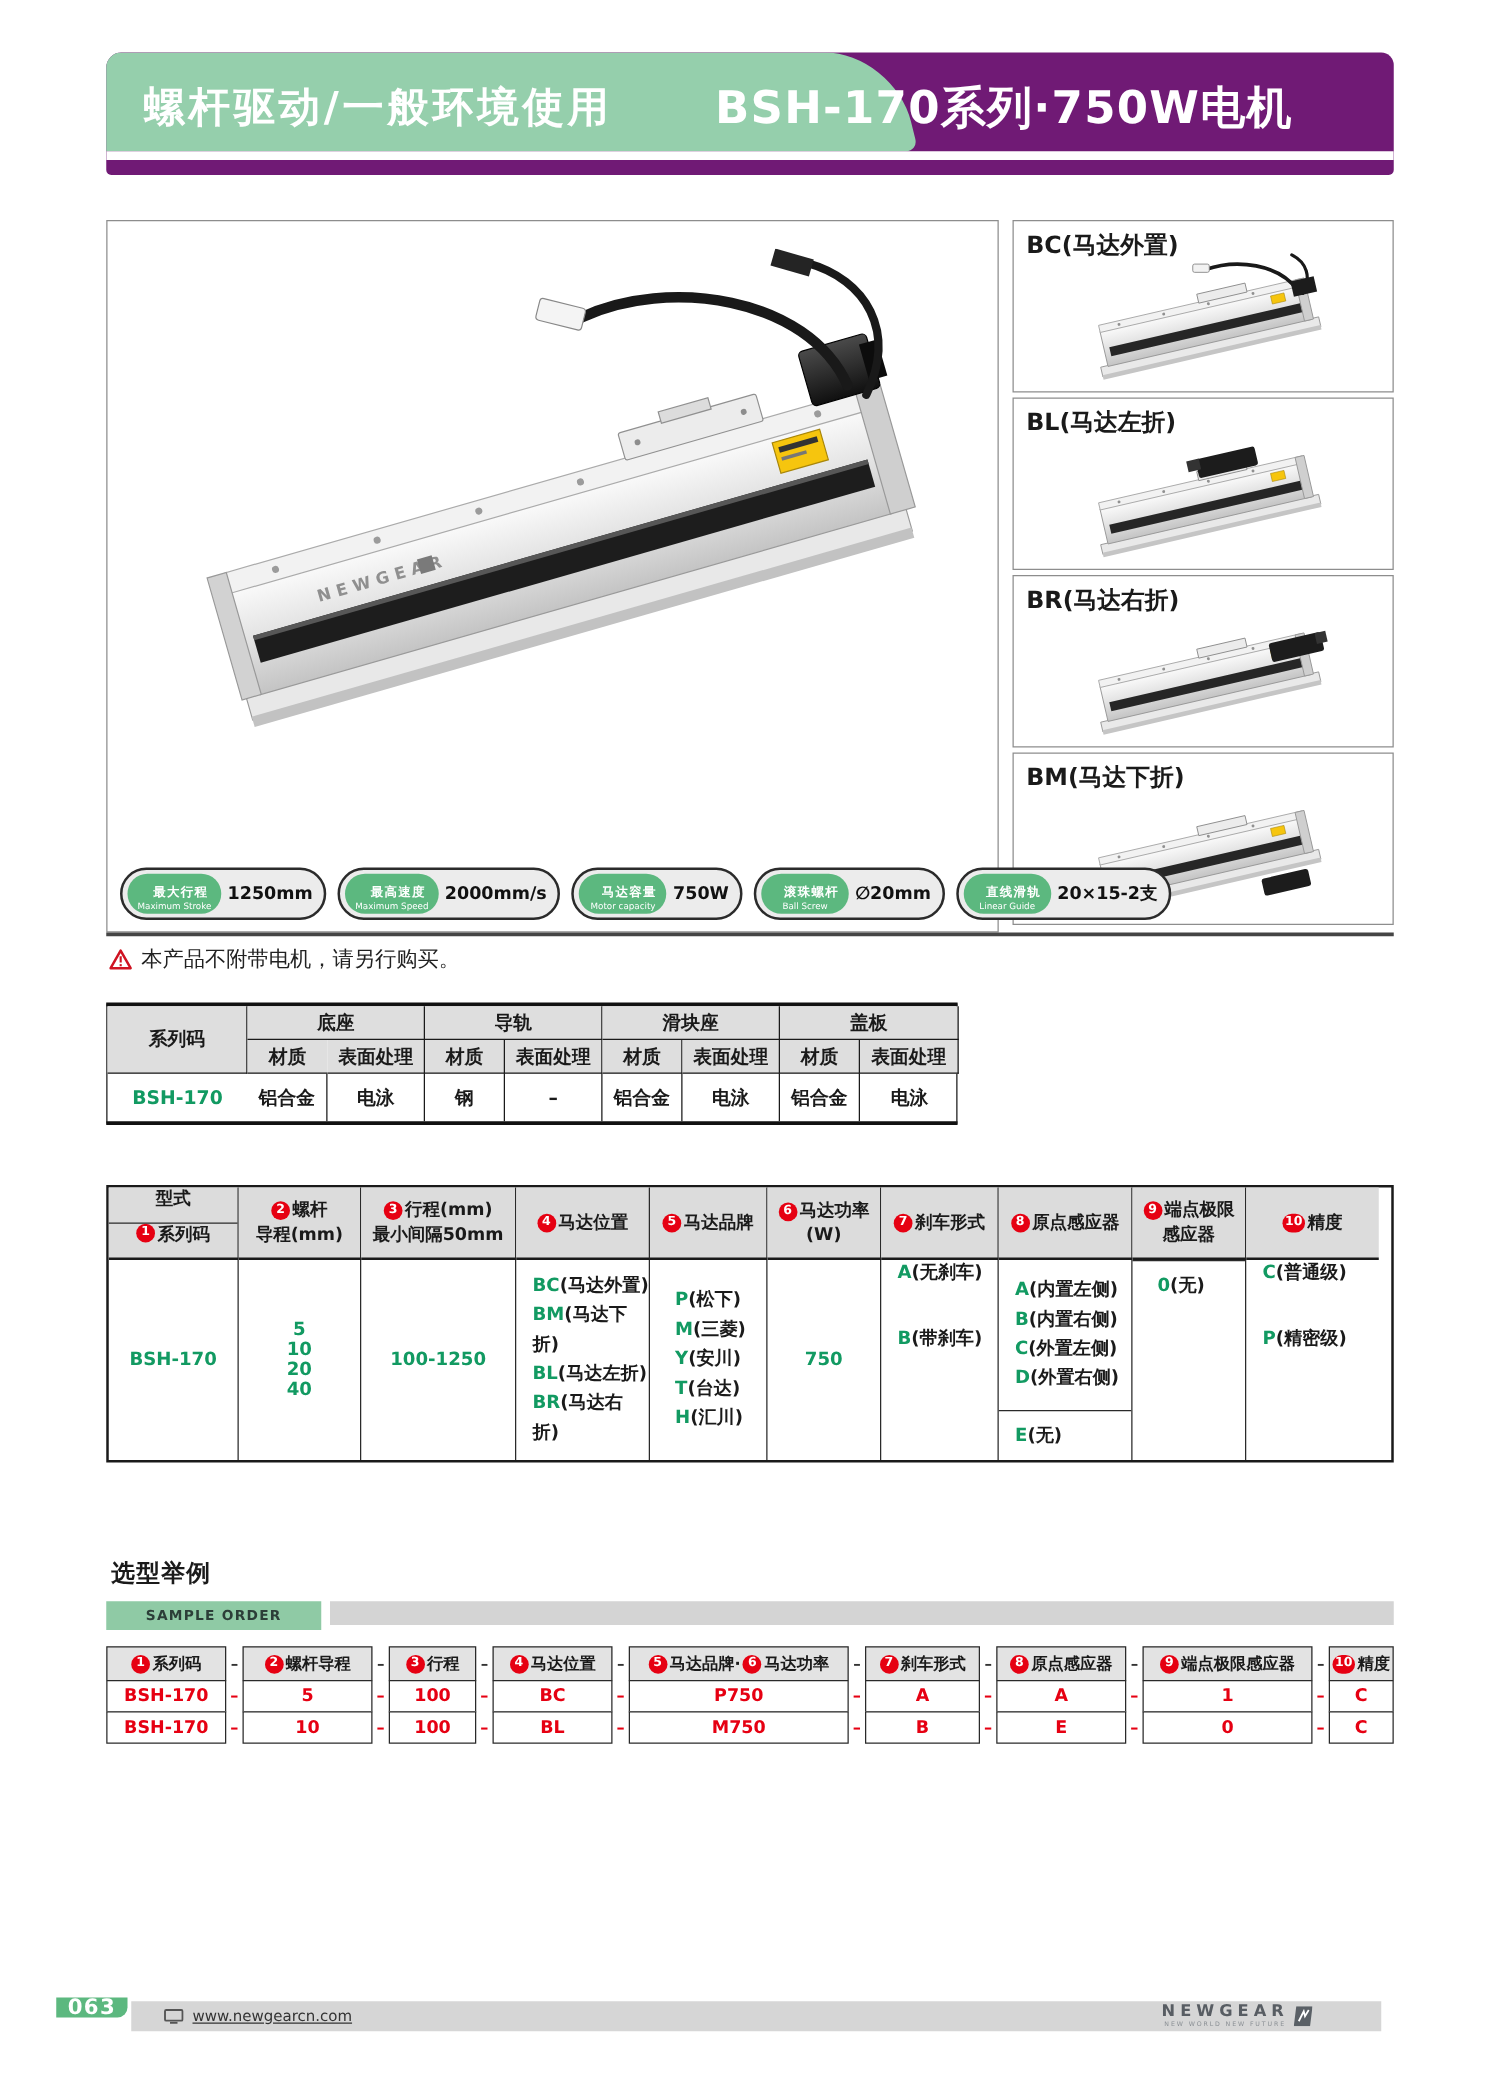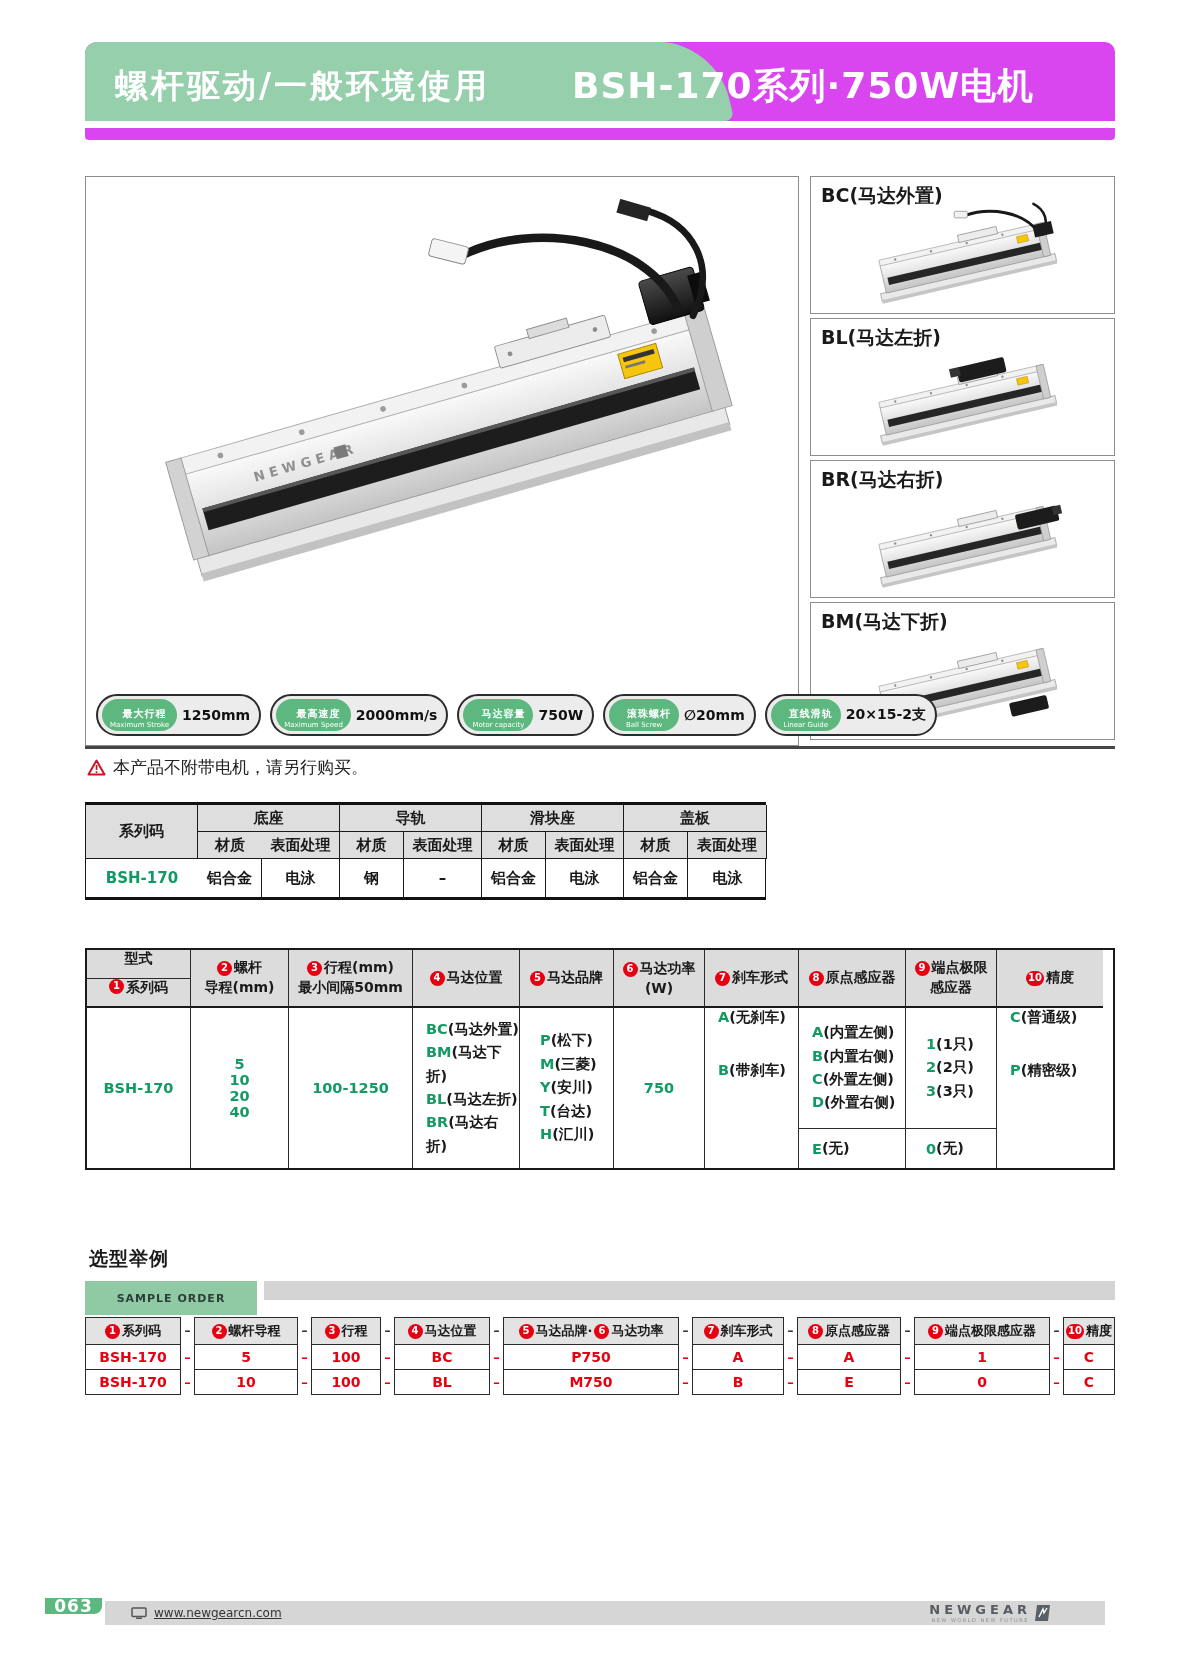--- a/index.html
+++ b/index.html
@@ -1,20 +1,20 @@
 <!DOCTYPE html>
 <html><head>
 <meta charset="utf-8">
 <style>
   * { box-sizing: border-box; margin: 0; padding: 0; }
   html,body { width:1200px; height:1671px; background:#fdfdfd; font-family:"DejaVu Sans","Liberation Sans",sans-serif; color:#1a1a1a; }
   .page { position:relative; width:1200px; height:1671px; overflow:hidden; background:#fff; }
 
   
-  .banner { position:absolute; left:85px; top:42px; width:1030px; height:98px; background:#d946ef; border-radius:12px 10px 4px 4px; overflow:hidden; }
+  .banner { position:absolute; left:85px; top:42px; width:1030px; height:98px; background:#701a75; border-radius:12px 10px 4px 4px; overflow:hidden; }
   .banner-light { position:absolute; left:-30px; top:0; width:660px; height:79px; background:#95cfac; transform:skewX(14deg); transform-origin:top left; border-top-right-radius:55px; border-bottom-right-radius:10px; }
   .banner-stripe { position:absolute; left:0; right:0; top:79px; height:7px; background:#ffffff; }
   .banner-title-left { position:absolute; left:30px; top:22px; font-size:33px; font-weight:bold; color:#fff; letter-spacing:3px; }
   .banner-title-right { position:absolute; left:487px; top:20px; font-size:36px; font-weight:bold; color:#fff; letter-spacing:1px; }
 
   
   .fig-left { position:absolute; left:85px; top:176px; width:714px; height:570px; border:1px solid #8d8d8d; background:#fff; }
   .fig-rule { position:absolute; left:85px; top:746px; width:1030px; height:3px; background:#454545; }
   .feat-badges { position:absolute; left:22px; top:16px; display:flex; flex-direction:column; align-items:flex-start; gap:9px; z-index:3; }
   .feat { color:#fff; font-weight:bold; font-size:17px; padding:4px 13px; border-radius:9px; letter-spacing:1px; }
@@ -67,21 +67,21 @@
   .mb-list { justify-content:center; padding-left:13px; line-height:1.62; }
   .mb-spread { justify-content:flex-start; gap:34px; padding-left:13px; }
   .green { color:#129a62; }
   .code { color:#129a62; }
   .mb-sub-wrap { padding:0; }
   .mb-main { flex:1; display:flex; flex-direction:column; justify-content:center; padding-left:13px; line-height:1.62; }
   .mb-extra { height:40px; border-top:1px solid #2a2a2a; display:flex; align-items:center; padding-left:13px; }
 
   
   .sample-title { position:absolute; left:89px; top:1246px; font-size:19px; font-weight:bold; letter-spacing:1px; }
-  .sample-tag { position:absolute; left:85px; top:1281px; width:172px; height:34px; background:#8fcaa5; color:#2c3e38; font-size:11px; font-weight:bold; display:flex; align-items:center; justify-content:center; letter-spacing:1px;text-align:right; }
+  .sample-tag { position:absolute; left:85px; top:1281px; width:172px; height:23px; background:#8fcaa5; color:#2c3e38; font-size:11px; font-weight:bold; display:flex; align-items:center; justify-content:center; letter-spacing:1px;text-align:right; }
   .sample-bar { position:absolute; left:264px; top:1281px; width:851px; height:19px; background:#d4d4d4; }
   .sample-table { position:absolute; left:85px; top:1317px; width:1030px; display:flex; align-items:stretch; }
   .sc { display:flex; flex-direction:column; }
   .sc-h { height:28px; background:#e3e3e3; border:1px solid #2a2a2a; display:flex; align-items:center; justify-content:center; gap:2px; font-size:13px; font-weight:bold; white-space:nowrap; }
   .sc-d { height:26px; margin-top:-1px; background:#fff; border:1px solid #2a2a2a; display:flex; align-items:center; justify-content:center; color:#e60012; font-weight:600; font-size:14px; }
   .dash-col { width:13px; display:flex; flex-direction:column; flex:none; }
   .dash-col span { display:flex; align-items:center; justify-content:center; font-weight:bold; }
   .dash-h { height:28px; color:#333; font-size:12px; }
   .dash-d { height:25px; color:#e60012; font-size:13px; }
   .w0{width:96px} .w1{width:104px} .w2{width:70px} .w3{width:96px} .w4{width:176px} .w5{width:92px} .w6{width:104px} .w7{width:136px} .w8{width:52px}
@@ -379,25 +379,20 @@
           <div><span class="code">B</span><span>(内置右侧)</span></div>
           <div><span class="code">C</span><span>(外置左侧)</span></div>
           <div><span class="code">D</span><span>(外置右侧)</span></div>
         </div>
         <div class="mb-extra">
           <span class="code">E</span>
             <span>(无)</span>
         </div>
       </div>
       <div class="mb mb-sub-wrap">
-        <div class="mb-main" style="padding-left:20px">
-          <div><span class="code">1</span><span>(1只)</span></div>
-          <div><span class="code">2</span><span>(2只)</span></div>
-          <div><span class="code">3</span><span>(3只)</span></div>
-        </div>
         <div class="mb-extra" style="padding-left:20px">
           <span class="code">0</span>
             <span>(无)</span>
         </div>
       </div>
       <div class="mb mb-spread">
         <div><span class="code">C</span><span>(普通级)</span></div>
         <div><span class="code">P</span><span>(精密级)</span></div>
       </div>
     </div>

